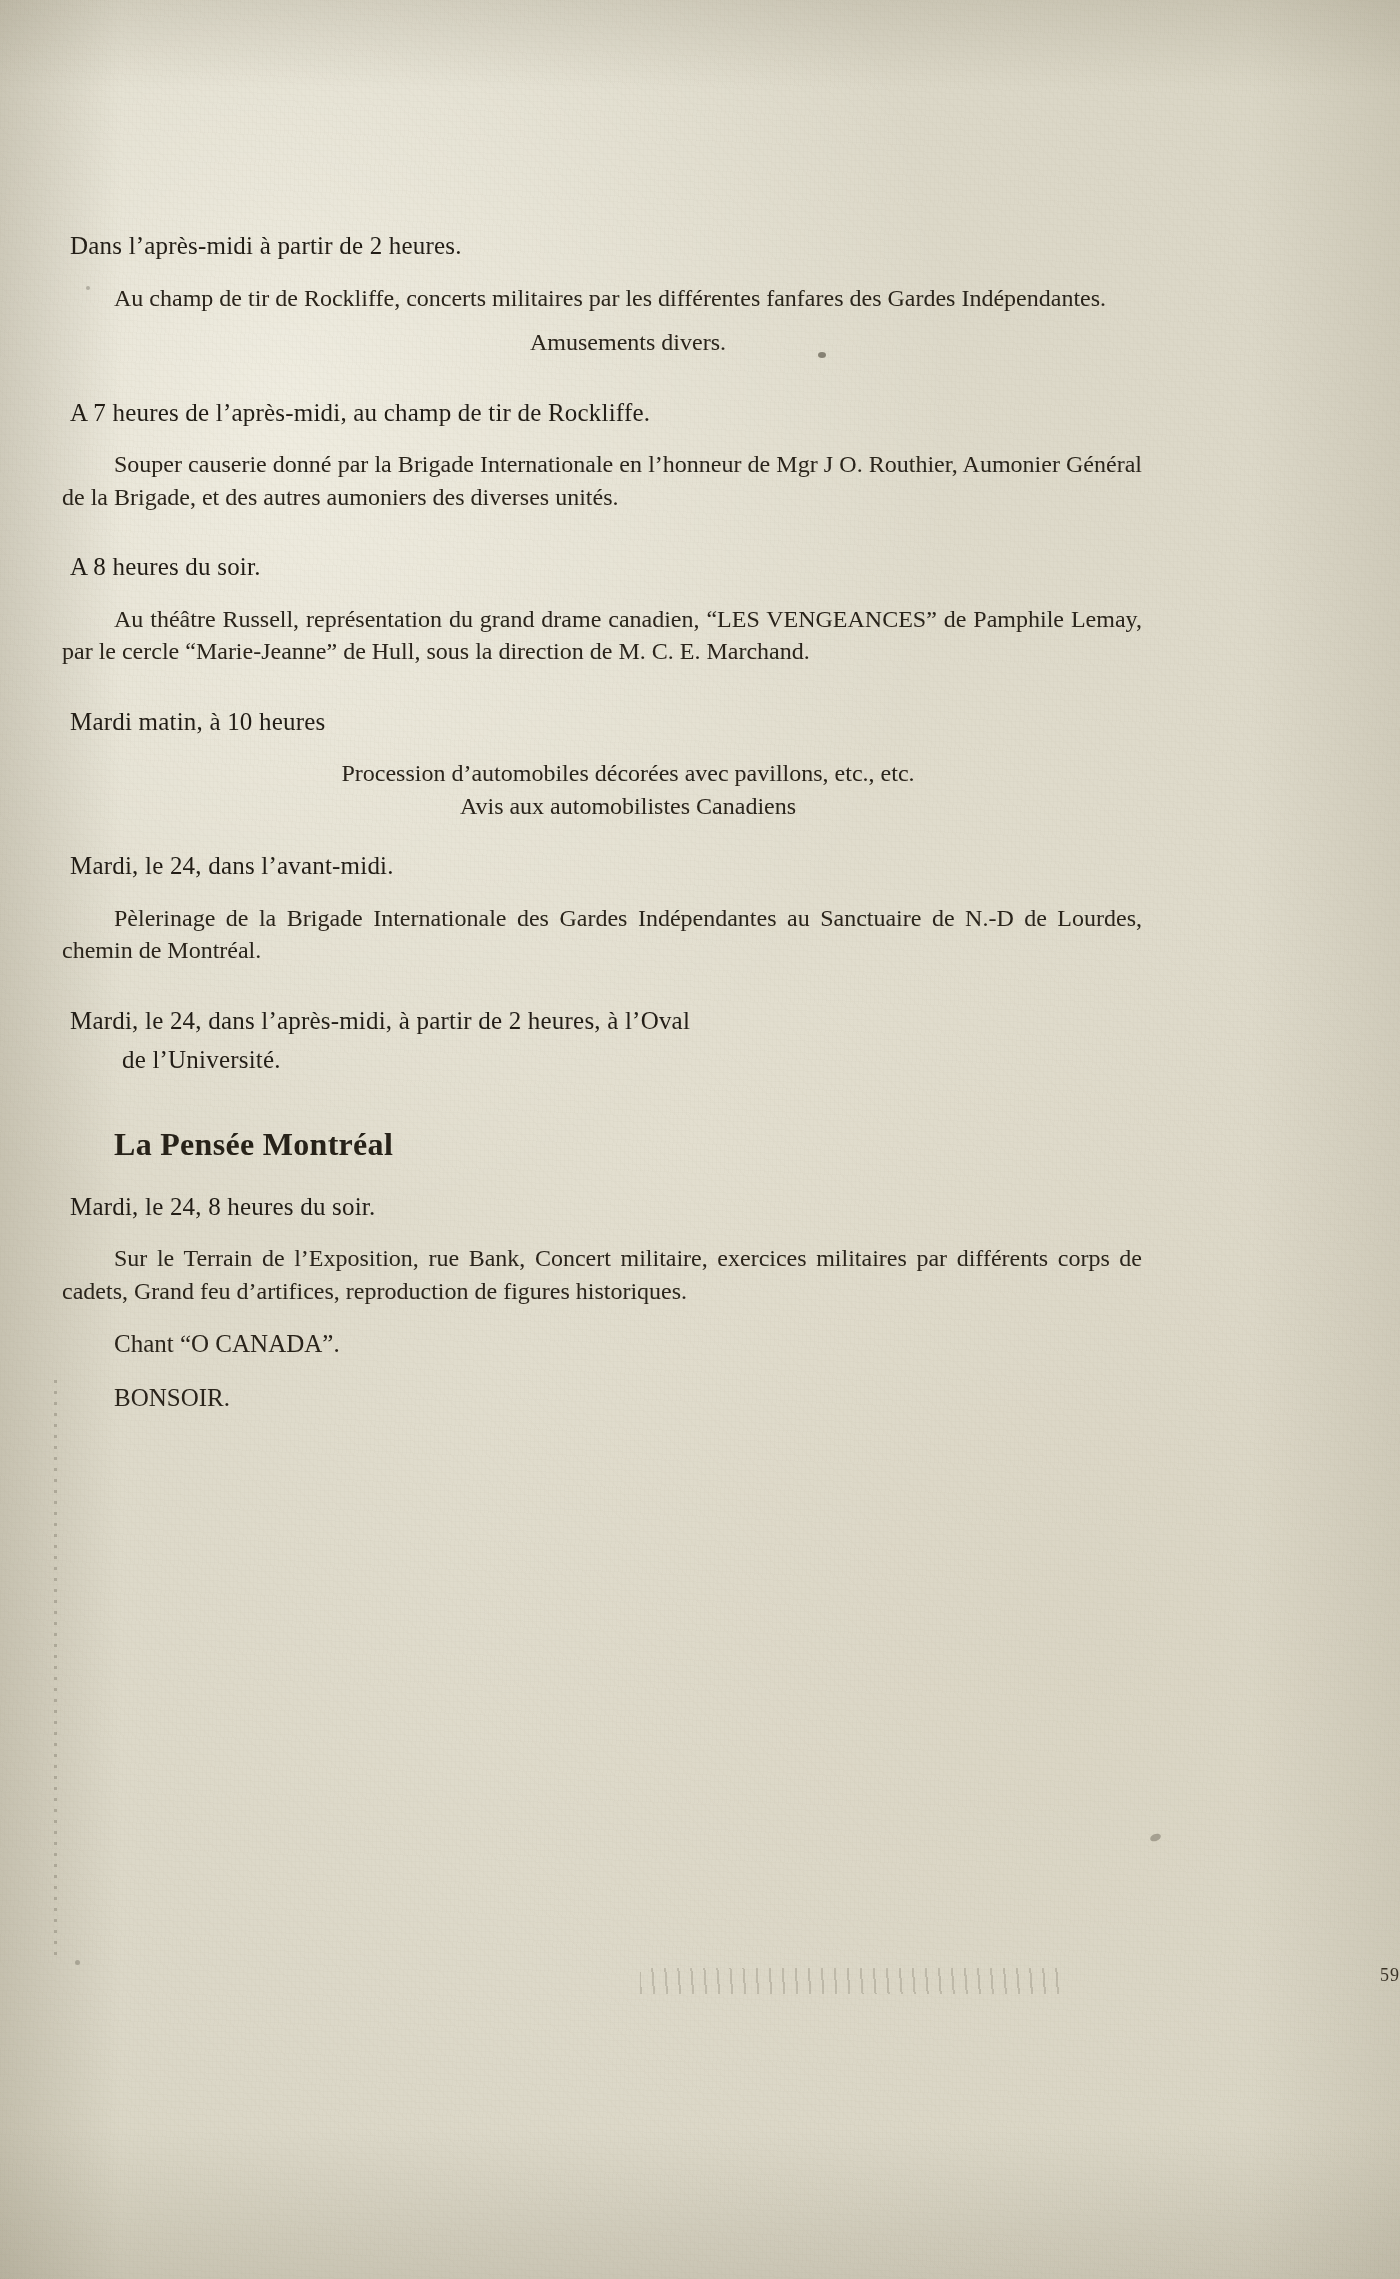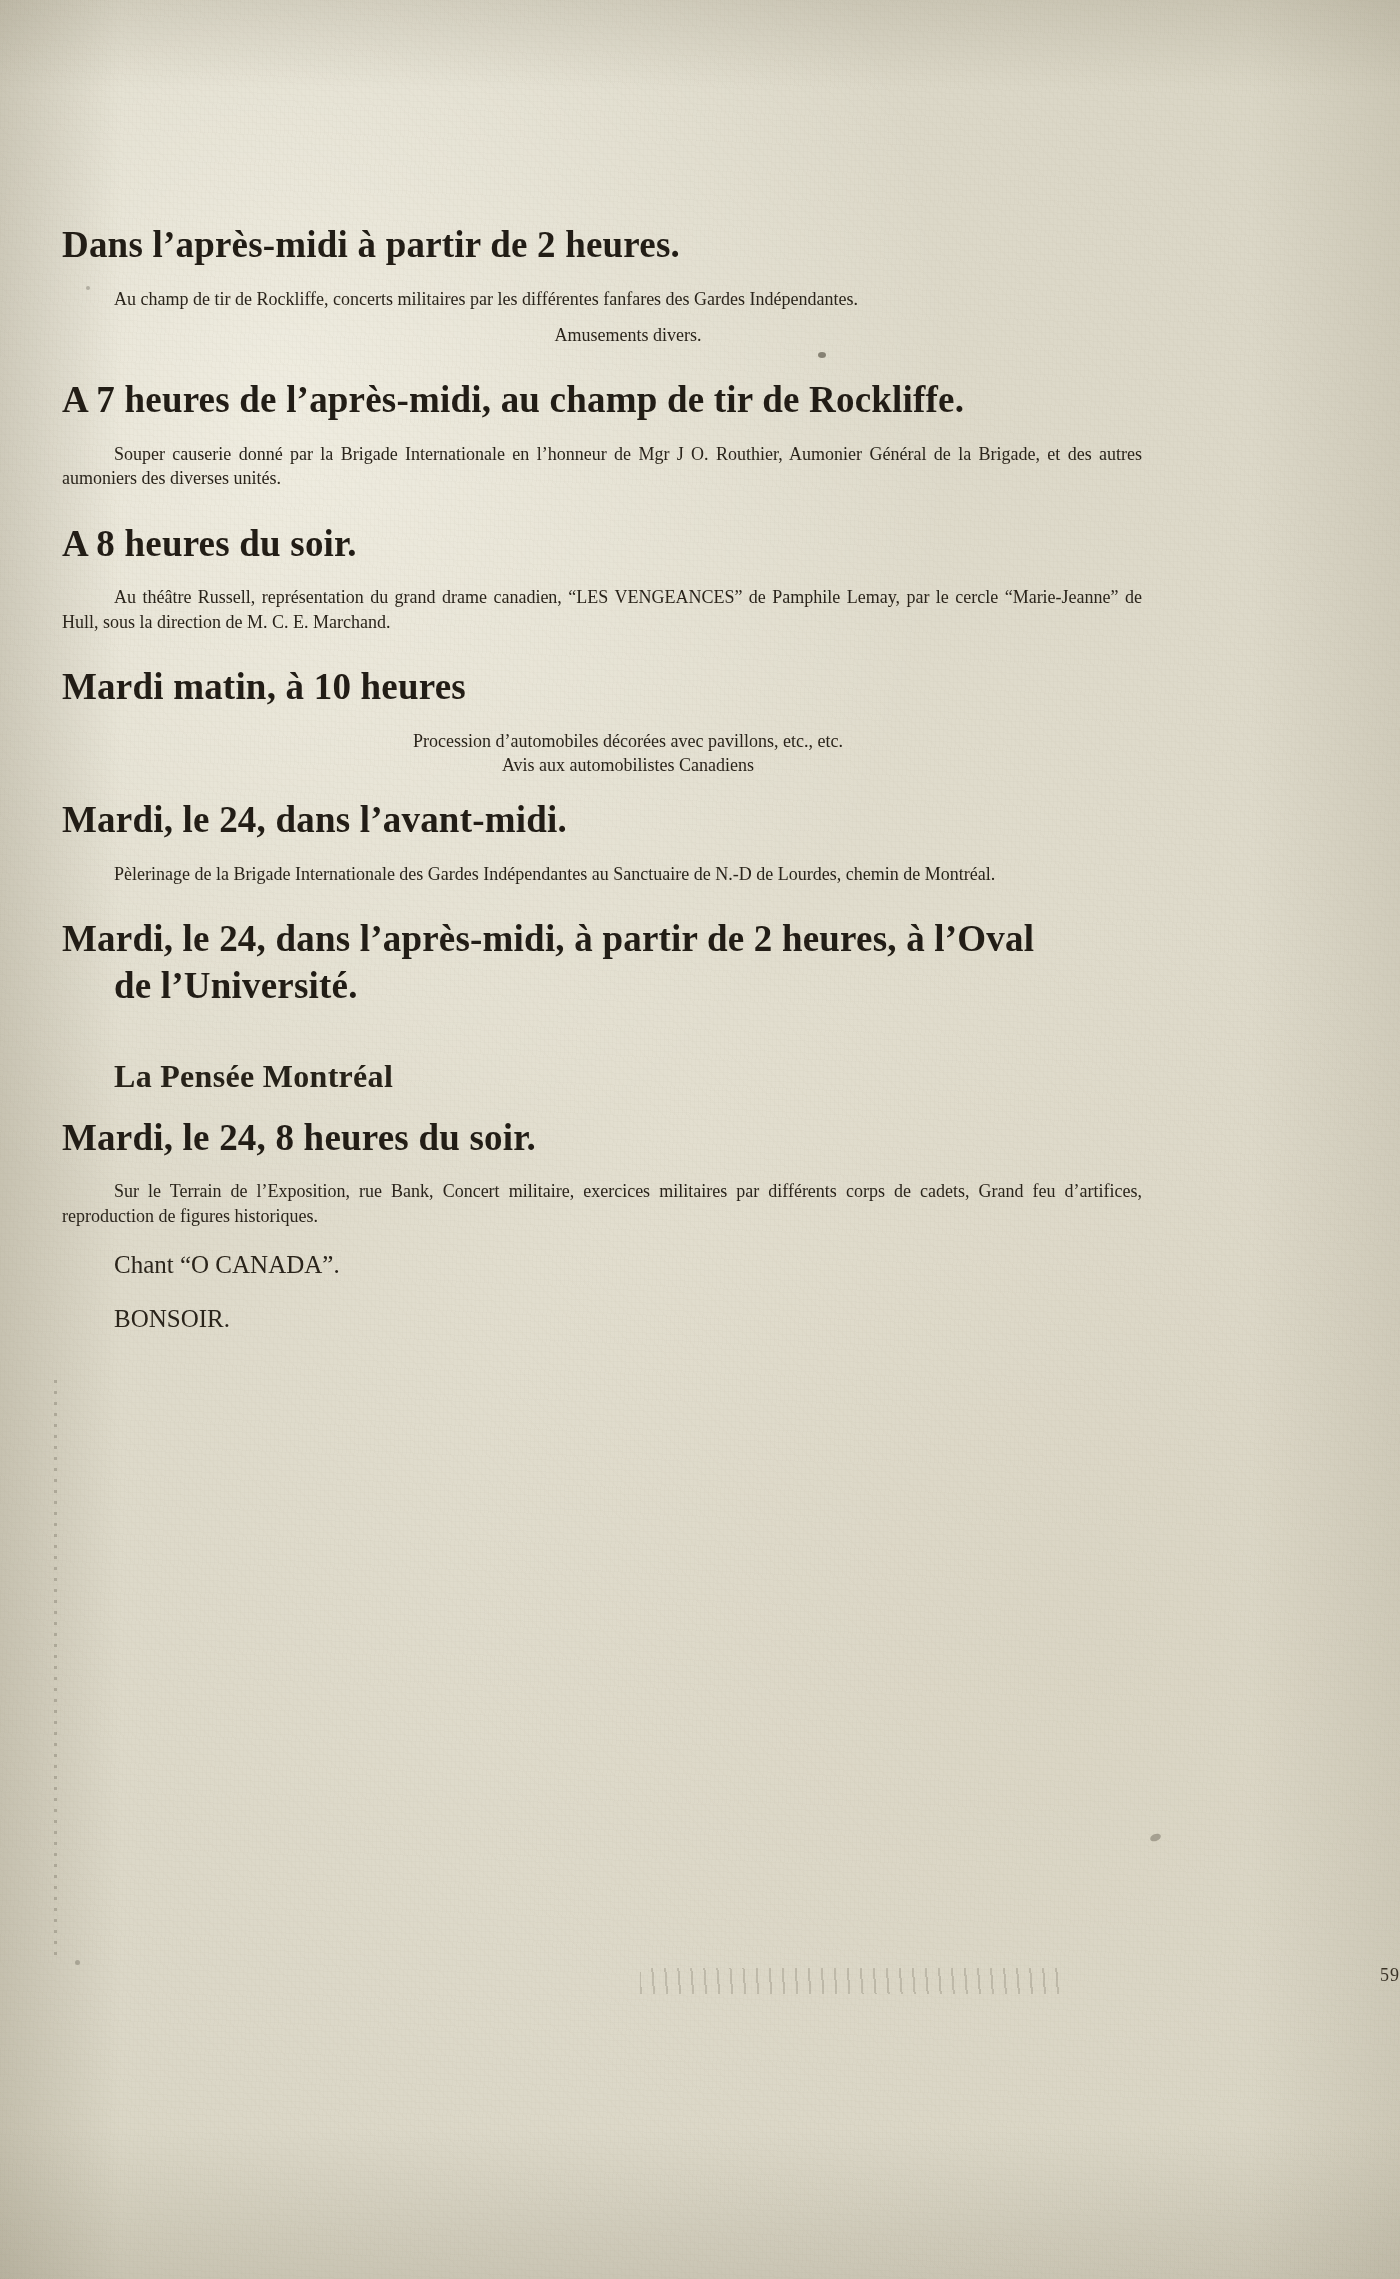--- a/index.html
+++ b/index.html
@@ -79,31 +79,31 @@
   .content {
     position: absolute;
     left: 62px;
     top: 222px;
     width: 1080px;
     color: #272219;
   }
 
   h2.sec-head {
     font-family: "Liberation Serif", serif;
-    font-weight: bold;
-    font-size: 37px;
+    font-weight: normal;
+    font-size: 25px;
     line-height: 1.26;
     letter-spacing: 0.2px;
-    margin: 0;
+    margin: 8px;
     color: #221d16;
   }
   .head-block { margin: 0 0 6px 0; }
 
   p.body {
-    font-size: 18px;
+    font-size: 24px;
     line-height: 1.355;
     margin: 0;
     text-align: justify;
     text-justify: inter-word;
     color: #2a241b;
   }
   p.body.no-just { text-align: center; }
 
   
   .ti { text-indent: 52px; }

